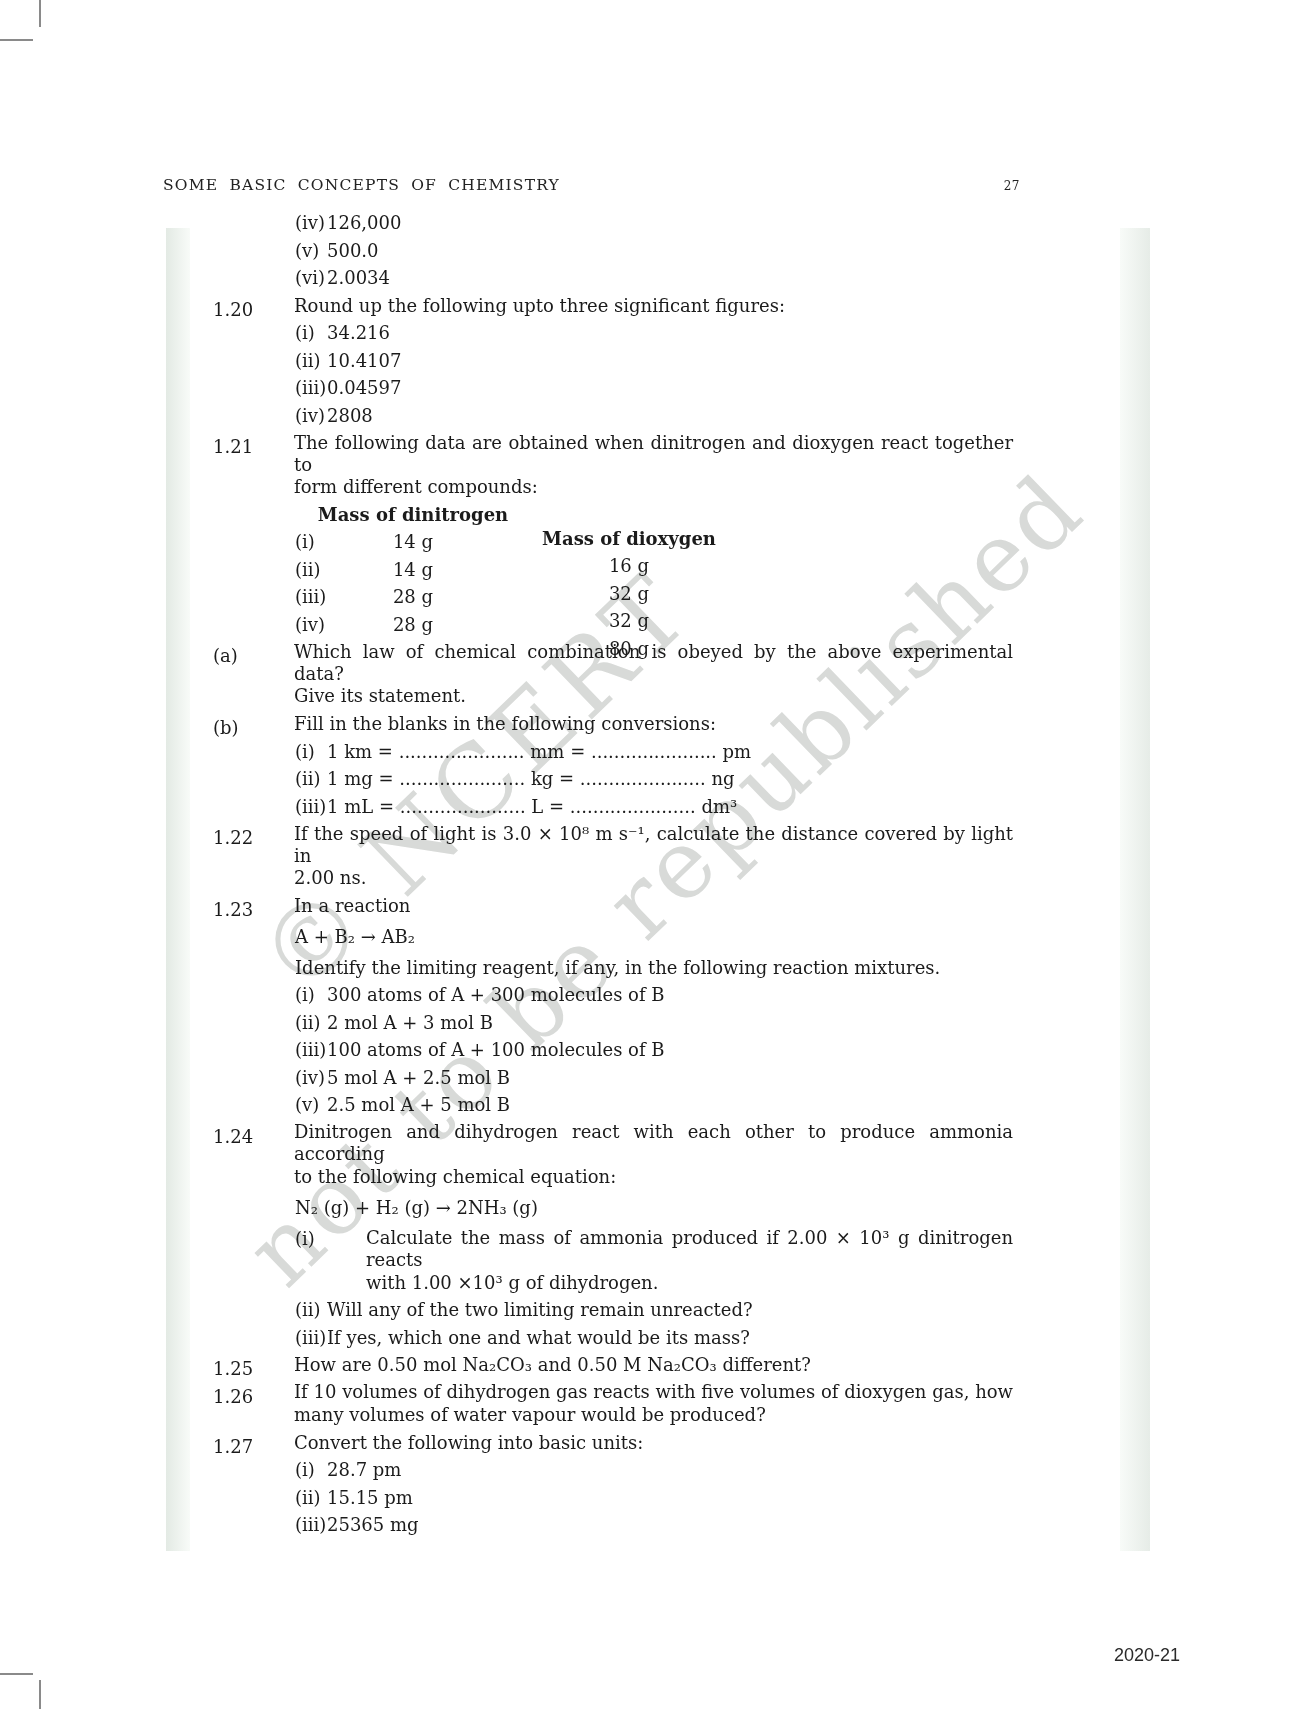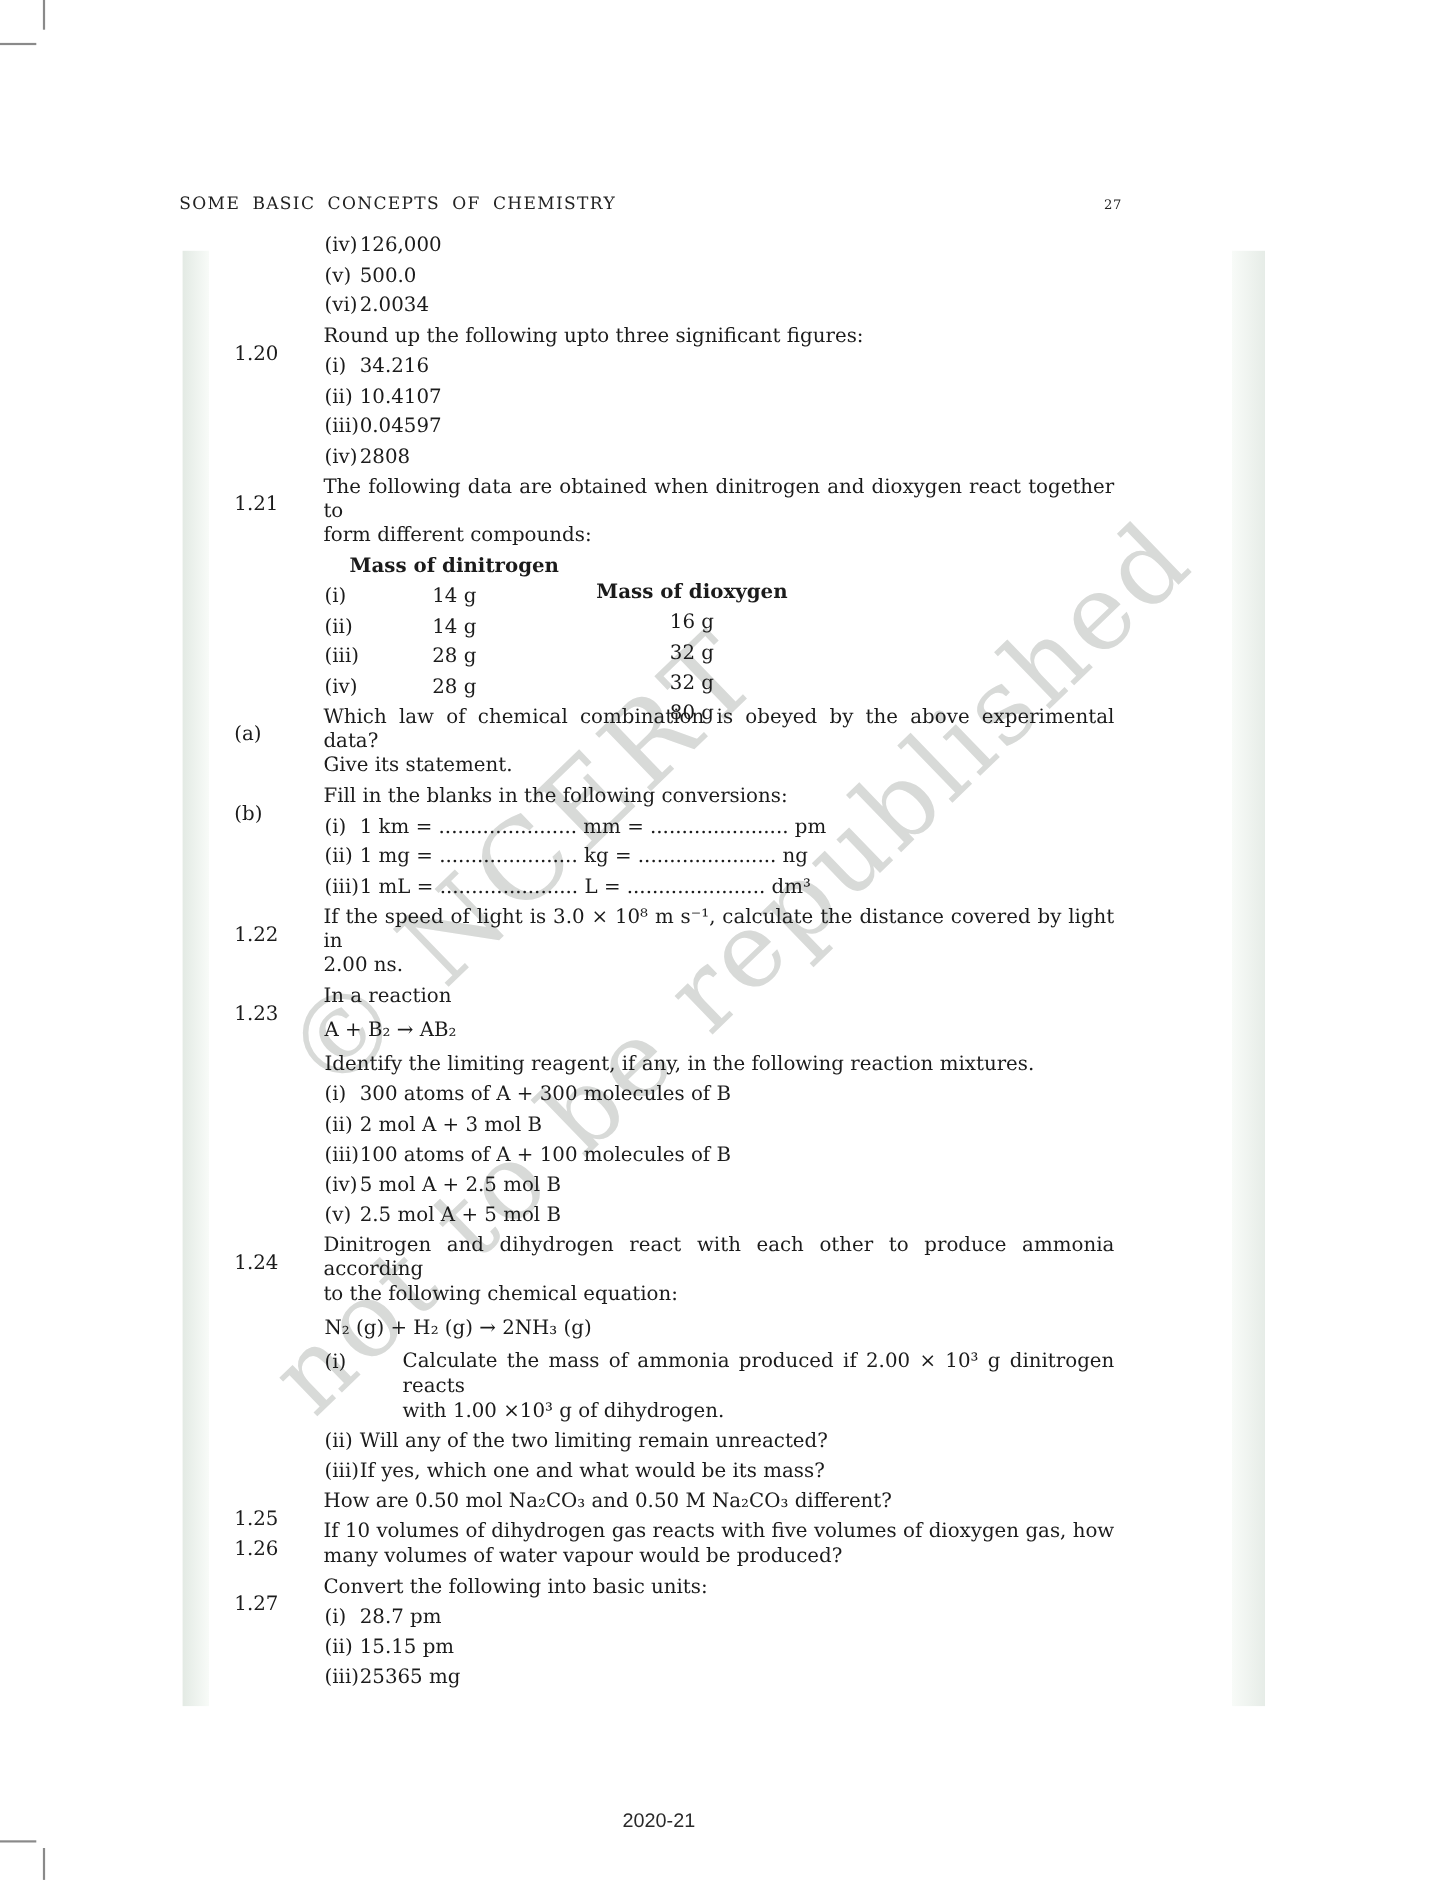--- a/index.html
+++ b/index.html
@@ -27,36 +27,36 @@
     position:absolute; left:570px; top:832px;
     transform:translate(-50%,-50%) rotate(-44deg);
     text-align:center; pointer-events:none; white-space:nowrap;
     font-family:"DejaVu Serif","Liberation Serif",serif; z-index:1;
   }
   .watermark .wm1 { font-size:100px; letter-spacing:6px; line-height:200px; transform:translateX(-35px); }
   .watermark .wm2 { font-size:95px;  letter-spacing:4px; line-height:200px; transform:translateX(35px); }
   
   .content { position:absolute; left:213px; top:209px; width:800px; font-size:18px; z-index:2; }
   .row { position:relative; min-height:27.5px; line-height:27.5px; }
-  .num { position:absolute; left:0; top:16px; }
+  .num { position:absolute; left:0; top:4px; }
   .txt { margin-left:81px; }
   .para { line-height:22.3px; padding:2.5px 0; }
   .just { text-align:justify; text-align-last:justify; }
   .ilabel { position:absolute; left:82px; top:0; }
   .ival { margin-left:114px; }
   .ival.para2 { margin-left:153px; }
   .eq { margin-left:82px; line-height:30px; margin:2px 0 2px 82px; }
   .trow { position:relative; min-height:27.5px; line-height:27.5px; }
   .tlabel { position:absolute; left:82px; }
   .tc1 { position:absolute; left:100px; width:200px; text-align:center; }
   .tc2 { position:absolute; left:316px; width:200px; text-align:center;margin-top:24px; }
   .thead { font-weight:bold; }
   
   .footer {
-    position:absolute; left:0; right:0; top:1645px; text-align:center;
+    position:absolute; left:0; right:0; top:1645px; text-align:right;
     font-family:"Liberation Sans","DejaVu Sans",sans-serif; font-size:18px; color:#2a2a2a; z-index:2;margin-left:18px;
   }
 </style>
 </head>
 <body>
 
 <div class="page">
 
   <div class="crop v" style="left:39px; top:0;"></div>
   <div class="crop h" style="left:0; top:39px;"></div>

